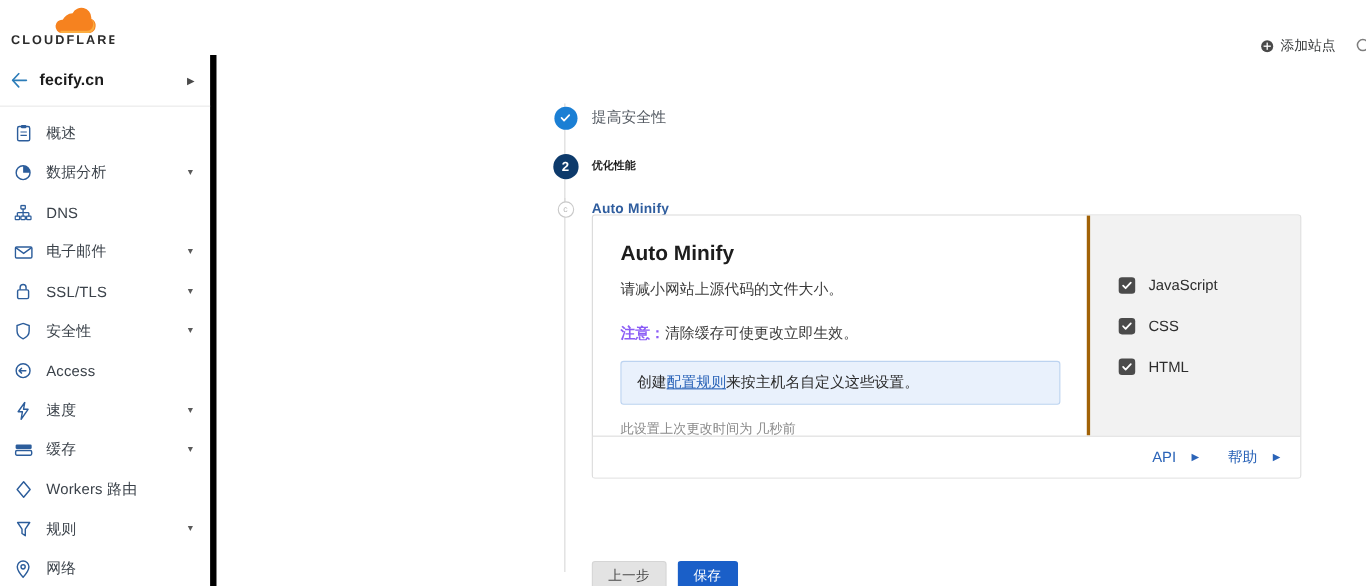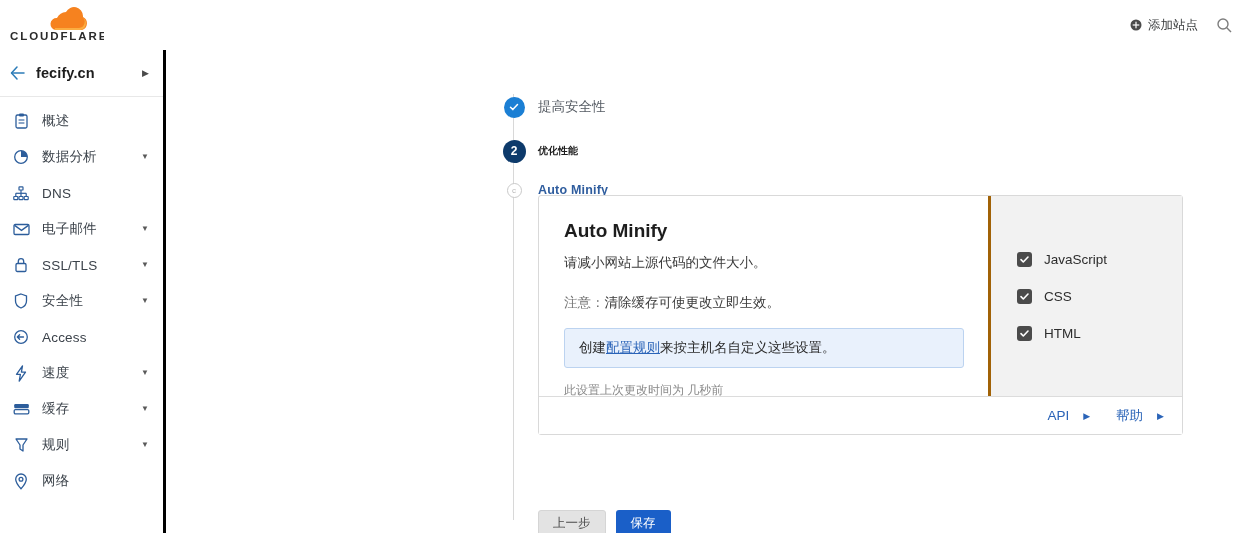--- a/index.html
+++ b/index.html
@@ -14,34 +14,34 @@
   .app { position: relative; width: 1242px; height: 533px; }
 
   
   .topbar {
     position: absolute; top: 0; left: 0; width: 1242px; height: 50px;
     background: #fff; display: flex; align-items: center;
   }
   .logo { position: absolute; left: 8px; top: 4px; width: 96px; height: 40px; }
   .logo svg { display: block; }
   .topbar-right {
-    position: absolute; right: 16px; top: 0; height: 50px;
-    display: flex; align-items: center; gap: 18px; padding-right: 4px;
+    position: absolute; right: 0; top: 0; height: 50px;
+    display: flex; align-items: flex-end; gap: 18px; padding-right: 4px;
   }
   .add-site {
     display: flex; align-items: center; gap: 6px;
     font-size: 12.5px; color: #36393a; cursor: pointer; white-space: nowrap;
   }
   .add-site .plus-ico { display: inline-flex; }
   .search-ico { display: inline-flex; margin-right: -10px; }
 
   
   .sidebar {
-    position: absolute; top: 50px; left: 0; width: 166px; height: 483px;
-    background: #fff; border-right: 3px solid #000000;
+    position: absolute; top: 50px; left: 0; width: 197px; height: 483px;
+    background: #fff; border-right: 6px solid #000000;
   }
   .site-row {
     height: 47px; display: flex; align-items: center; padding: 0 14px 0 10px;
     border-bottom: 1px solid #e8e8e8; cursor: pointer; gap: 10px;
   }
   .site-row .back { color: #2c7cb8; display: inline-flex; }
   .site-name {
     font-size: 14.5px; font-weight: bold; color: #1d1d1d; flex: 1;
     letter-spacing: .1px;
   }
@@ -103,21 +103,21 @@
   .card-body { display: flex; flex: 1; min-height: 0; }
   .card-left { flex: 1; padding: 24px 24px 12px 25px; }
   .card-right {
     width: 194px; background: #f2f2f2; border-left: 3px solid #a16207;
     display: flex; flex-direction: column; justify-content: center;
     padding-left: 26px; gap: 22px;
   }
   .card-title { font-size: 19px; font-weight: bold; color: #1d1d1d; margin: 0 0 12px; }
   .card-desc { font-size: 13.5px; color: #3a3a3a; margin: 0 0 22px; }
   .card-note { font-size: 13.5px; color: #3a3a3a; margin: 0 0 16px; }
-  .card-note b { font-weight: normal; color: #737373; }
+  .card-note b { font-weight: bold; color: #8b5cf6; }
   .info-banner {
     border: 1px solid #bcd3f0; background: #e9f1fc; border-radius: 3px;
     padding: 10px 14px; font-size: 13.5px; color: #2b2b2b; margin-bottom: 14px;
   }
   .info-banner a { color: #2b64b8; text-decoration: underline; cursor: pointer; }
   .card-meta { font-size: 12px; color: #8a8a8a; }
 
   .chk-row { display: flex; align-items: center; gap: 12px; cursor: pointer; }
   .chk-box {
     width: 15px; height: 15px; border-radius: 3px; background: #4b4b4b;
@@ -290,20 +290,28 @@
         <span class="nav-ico">
           <svg width="17" height="14" viewBox="0 0 17 14">
               <rect x="1.2" y="2" width="14.6" height="4.2" rx="1.2" fill="#2c5d9b"></rect>
               <rect x="1.2" y="7.6" width="14.6" height="4.2" rx="1.2" fill="none" stroke="#2c5d9b" stroke-width="1.3"></rect>
             </svg>
         </span>
         <span class="nav-label">缓存</span>
         <span class="nav-caret">▼</span>
       </div>
 
+      <div class="nav-item">
+        <span class="nav-ico">
+          <svg width="15" height="16" viewBox="0 0 15 16">
+              <path d="M7.5 1 L13.4 8 L7.5 15 L1.6 8 Z" fill="none" stroke="#2c5d9b" stroke-width="1.3" stroke-linejoin="round"></path>
+            </svg>
+        </span>
+        <span class="nav-label">Workers 路由</span>
+      </div>
 
       <div class="nav-item">
         <span class="nav-ico">
           <svg width="15" height="16" viewBox="0 0 15 16">
               <path d="M2 2 L13 2 L9 8 L9 14 L6 12 L6 8 Z" fill="none" stroke="#2c5d9b" stroke-width="1.3" stroke-linejoin="round"></path>
             </svg>
         </span>
         <span class="nav-label">规则</span>
         <span class="nav-caret">▼</span>
       </div>

